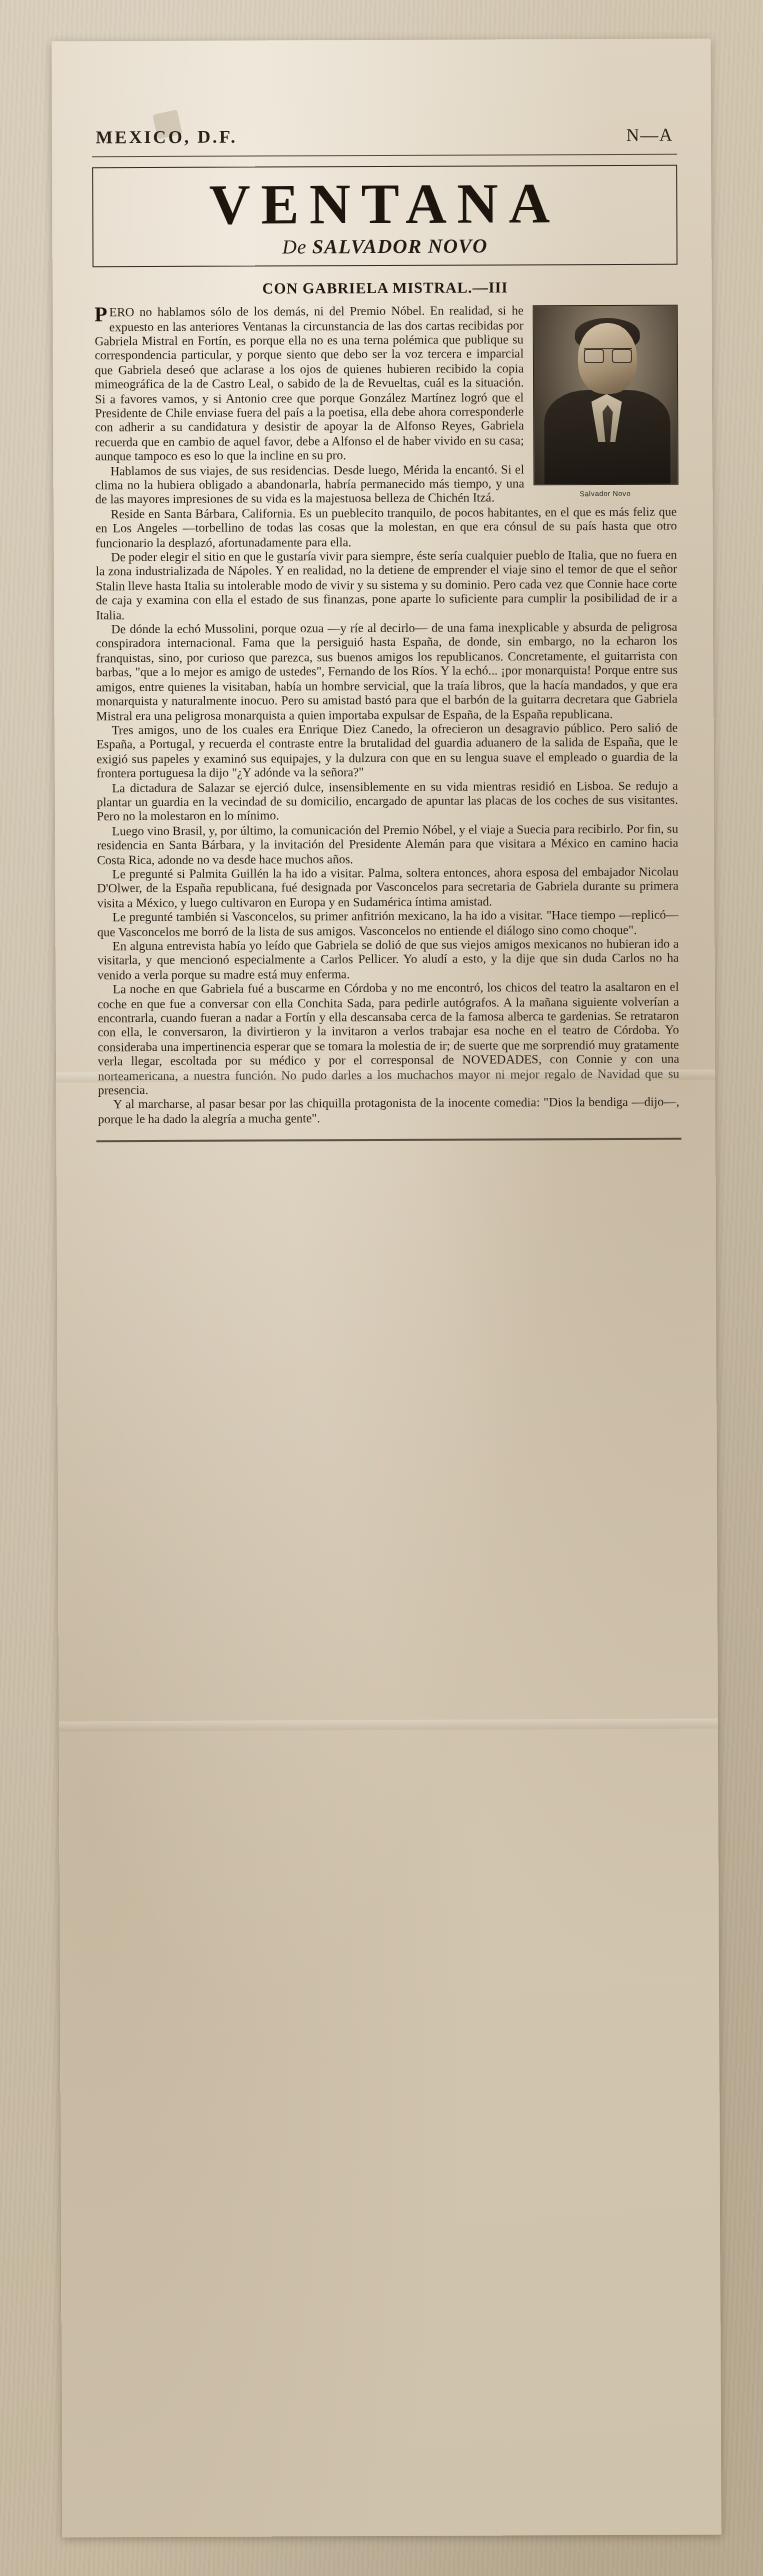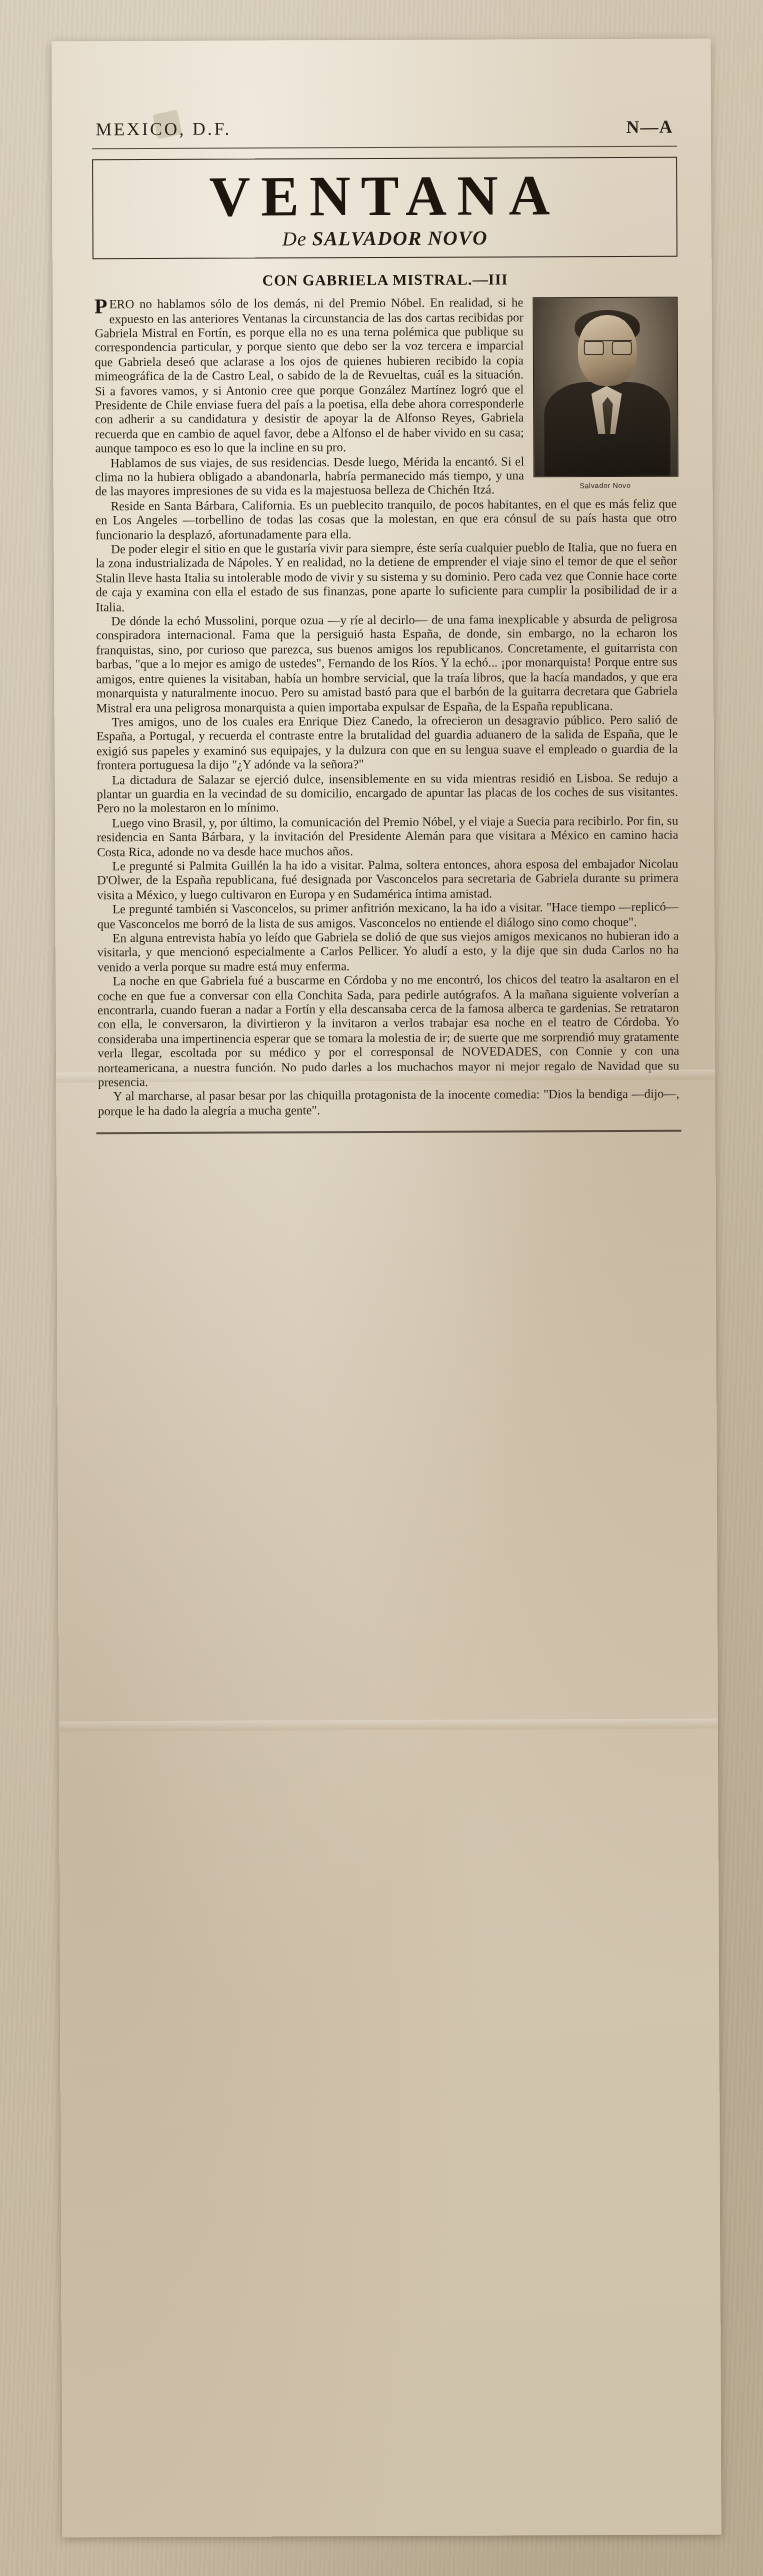--- a/index.html
+++ b/index.html
@@ -67,22 +67,22 @@
     display: flex;
     align-items: flex-end;
     justify-content: space-between;
     font-family: "Liberation Serif", serif;
     letter-spacing: 2.1px;
     font-size: 18px;
     color: #2a2118;
     padding: 0 5.7px 5.7px 5.7px;
     margin-top: 53px;
   }
-  .topstrip .place { font-weight: 400; }
-  .topstrip .code { font-weight: 700; letter-spacing: 1px; font-size: 18px; }
+  .topstrip .place { font-weight: 700; margin-top: 8px; }
+  .topstrip .code { font-weight: 400; letter-spacing: 1px; font-size: 18px; }
 
   .rule {
     height: 1.9px;
     background: #3b3026;
     margin: 1.9px 1.9px 0 1.9px;
     opacity: .85;
   }
 
   
   .masthead {

